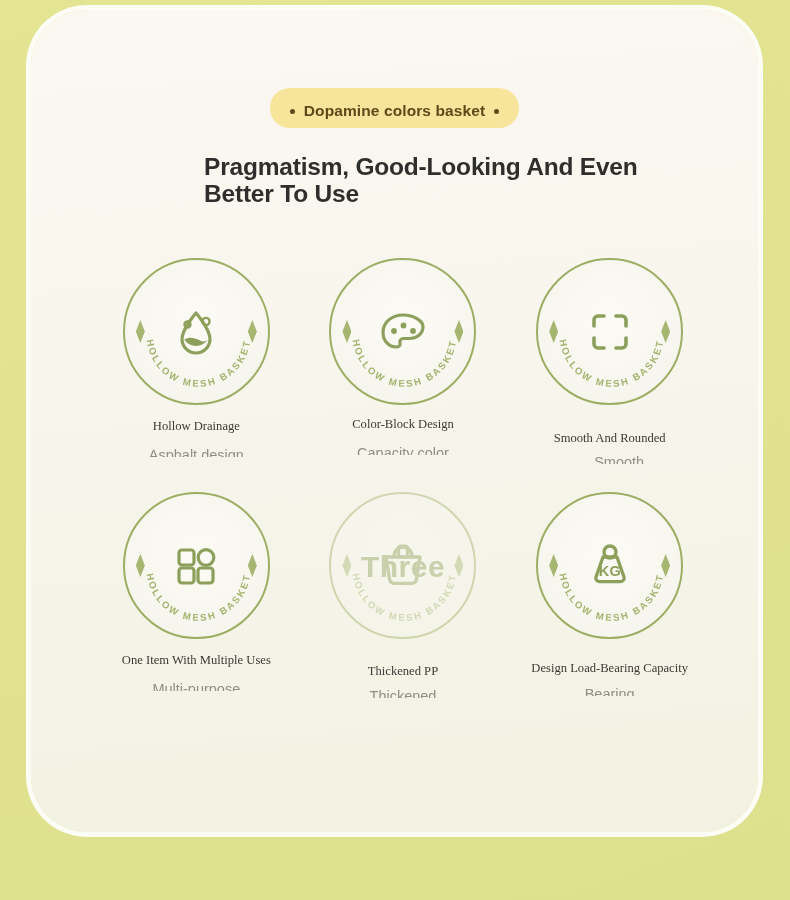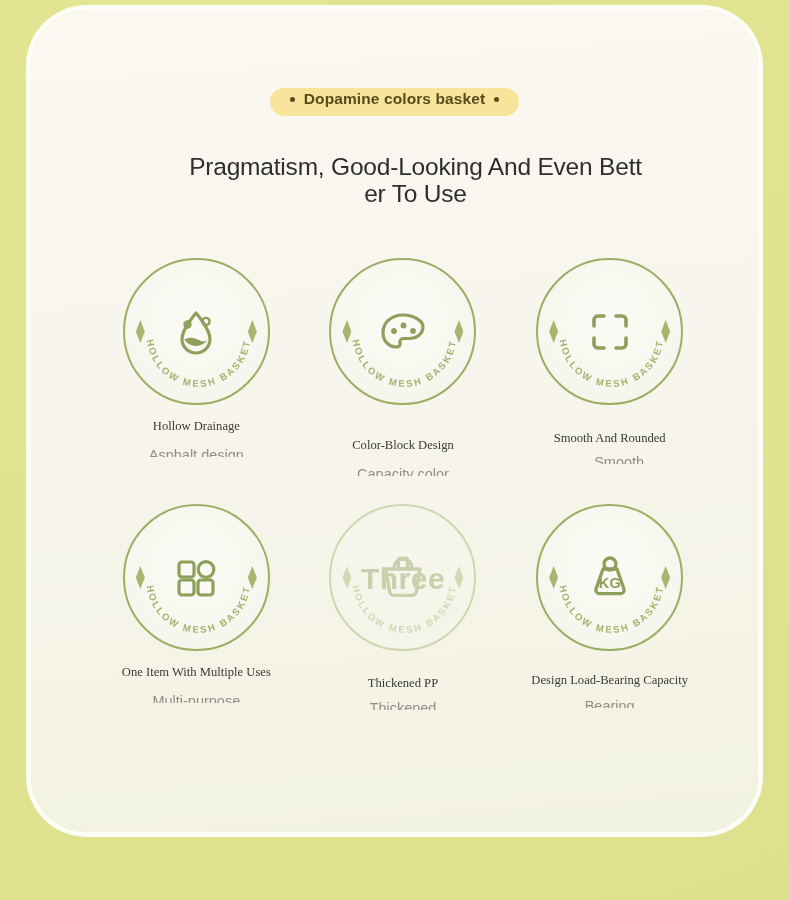--- a/index.html
+++ b/index.html
@@ -40,47 +40,46 @@
     width: 100%;
     display: flex;
     justify-content: center;
   }
   .badge {
     display: inline-flex;
     align-items: center;
     gap: 9px;
     background: #f7e59b;
     border-radius: 20px;
-    padding: 2px 20px 8px;
+    padding: 14px 20px 8px;
     font-size: 15.5px;
     font-weight: 700;
     color: #5c4a1b;
     letter-spacing: .1px;
     white-space: nowrap;
   }
   .badge .dot {
     width: 5px; height: 5px;
     border-radius: 50%;
     background: #5c4a1b;
     flex: 0 0 auto;
   }
 
   
   .heading {
     position: absolute;
     top: 143px;
-    left: 157px;
+    left: 173px;
     width: 455px;
     font-size: 24.5px;
     line-height: 1.12;
-    font-weight: 400;
+    font-weight: 700;
     color: #2e2e2c;
     letter-spacing: -.2px;
     word-break: break-all;
-    text-align: center;
   }
 
   
   .grid {
     position: absolute;
     top: 248px;
     left: 62px;
     width: 620px;
     display: grid;
     grid-template-columns: repeat(3, 1fr);
@@ -161,21 +160,21 @@
   .label-sub {
     margin-top: 13px;
     font-size: 14.5px;
     color: #8f8f86;
     white-space: nowrap;
     
     clip-path: inset(0 0 38% 0);
   }
 
   
-  .cell:nth-child(2) .label-main { margin-top: 33px; }
+  .cell:nth-child(2) .label-main { margin-top: 12px; }
   .cell:nth-child(3) .label-main { margin-top: 26px; }
   .cell:nth-child(3) .label-sub  { margin-top: 8px; margin-left: 19px; }
   .cell:nth-child(5) .label-main { margin-top: 25px; }
   .cell:nth-child(5) .label-sub  { margin-top: 9px; }
   .cell:nth-child(6) .label-main { margin-top: 22px; }
   .cell:nth-child(6) .label-sub  { margin-top: 10px; }
 </style>
 </head>
 <body>
 

